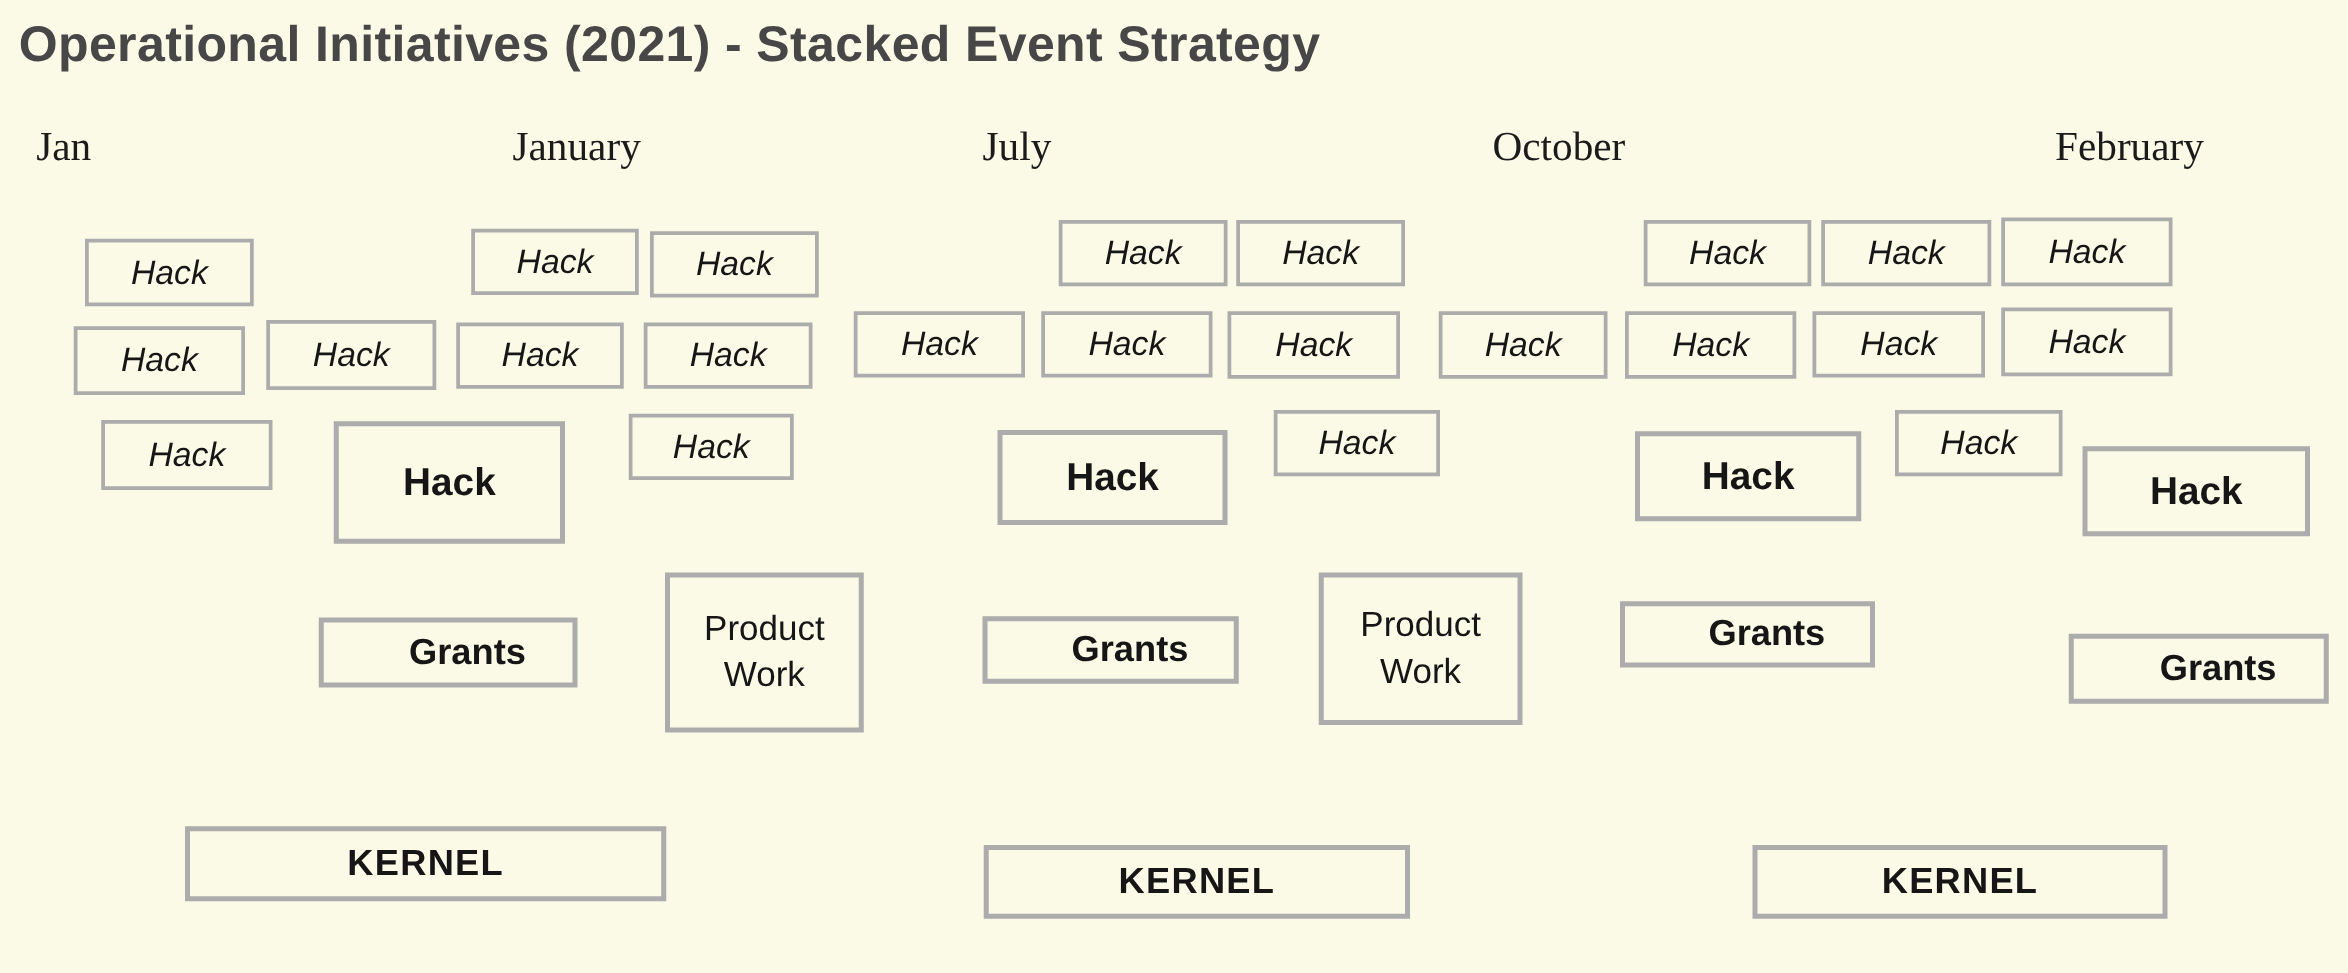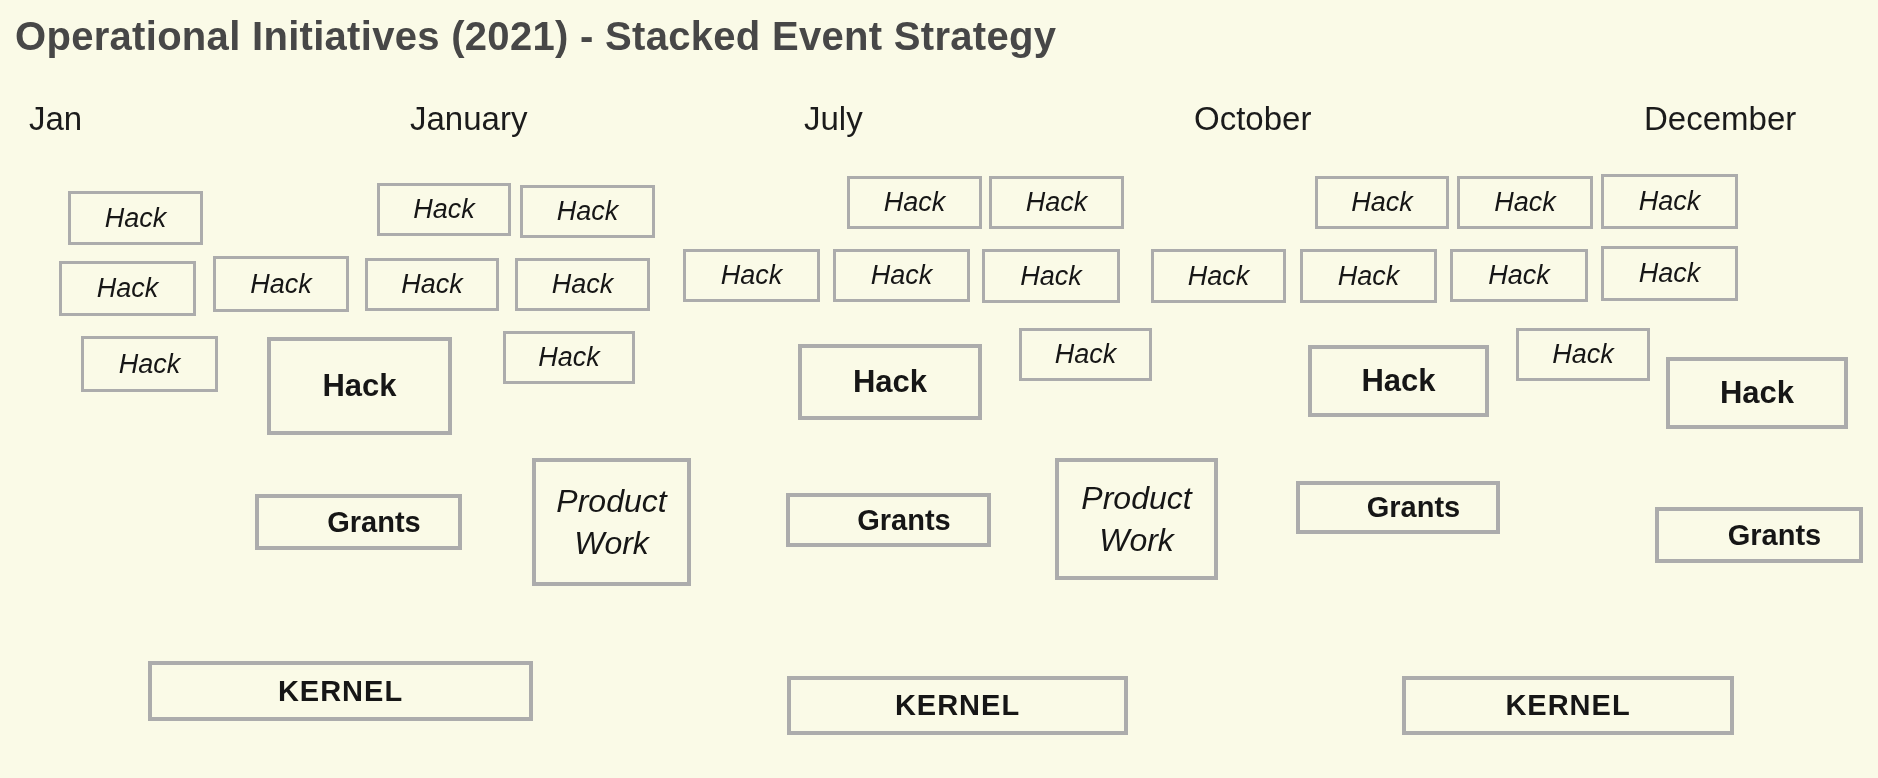--- a/index.html
+++ b/index.html
@@ -18,49 +18,50 @@
   }
   .title{
     position:absolute;left:15px;top:14px;margin:0;
     font-size:40px;font-weight:bold;color:var(--title);
     letter-spacing:.3px;white-space:nowrap;
   }
   .month{
     position:absolute;
     font-size:33px;font-weight:normal;color:#1b1b1b;
     white-space:nowrap;
+    font-family:Liberation Serif, serif;
   }
   .box{
     position:absolute;box-sizing:border-box;
     background:var(--fill);
     border:3px solid var(--border);
     display:flex;align-items:center;justify-content:center;
     text-align:center;color:var(--text);
     white-space:nowrap;
   }
   .hack-small{font-style:italic;font-size:27px;}
   .hack-large{font-weight:bold;font-size:31px;border-width:4px;}
   .grants{font-weight:bold;font-size:29px;border-width:4px;padding-left:31px;}
   .product-work{
-    font-style:italic;font-size:32px;line-height:1.32;
+    font-size:28px;line-height:1.32;
     border-width:4px;padding:0 12px;white-space:normal;
   }
   .kernel{font-weight:bold;font-size:29px;letter-spacing:1px;border-width:4px;}
 </style>
 </head>
 <body>
 
 <div>
   <h1 class="title">Operational Initiatives (2021) - Stacked Event Strategy</h1>
   <div id="months">
       <div class="month" style="left: 29px; top: 100px;">Jan</div>
       <div class="month" style="left: 410px; top: 100px;">January</div>
-      <div class="month" style="left: 804px; top: 100px; text-align: center;">July</div>
+      <div class="month" style="left: 786px; top: 100px; text-align: center;">July</div>
       <div class="month" style="left: 1194px; top: 100px;">October</div>
-      <div class="month" style="left: 1644px; top: 100px;">December</div>
+      <div class="month" style="left: 1644px; top: 100px;">February</div>
     </div>
   <div id="boxes">
       <div class="box hack-small" style="left: 68px; top: 191px; width: 135px; height: 54px;">Hack</div>
       <div class="box hack-small" style="left: 377px; top: 183px; width: 134px; height: 53px;">Hack</div>
       <div class="box hack-small" style="left: 520px; top: 185px; width: 135px; height: 53px;">Hack</div>
       <div class="box hack-small" style="left: 847px; top: 176px; width: 135px; height: 53px;">Hack</div>
       <div class="box hack-small" style="left: 989px; top: 176px; width: 135px; height: 53px;">Hack</div>
       <div class="box hack-small" style="left: 1315px; top: 176px; width: 134px; height: 53px;">Hack</div>
       <div class="box hack-small" style="left: 1457px; top: 176px; width: 136px; height: 53px;">Hack</div>
       <div class="box hack-small" style="left: 1601px; top: 174px; width: 137px; height: 55px;">Hack</div>

